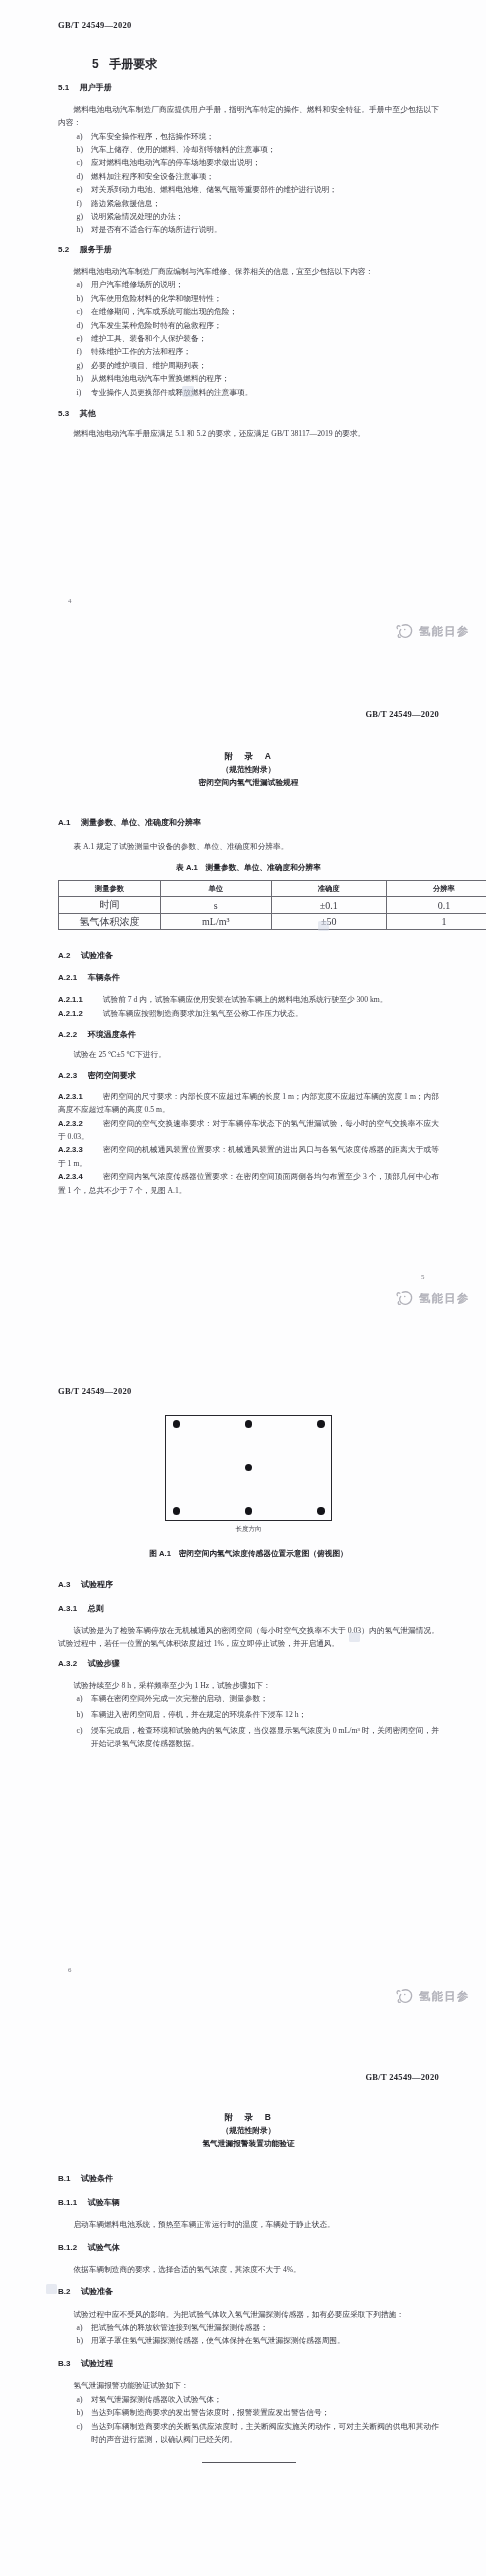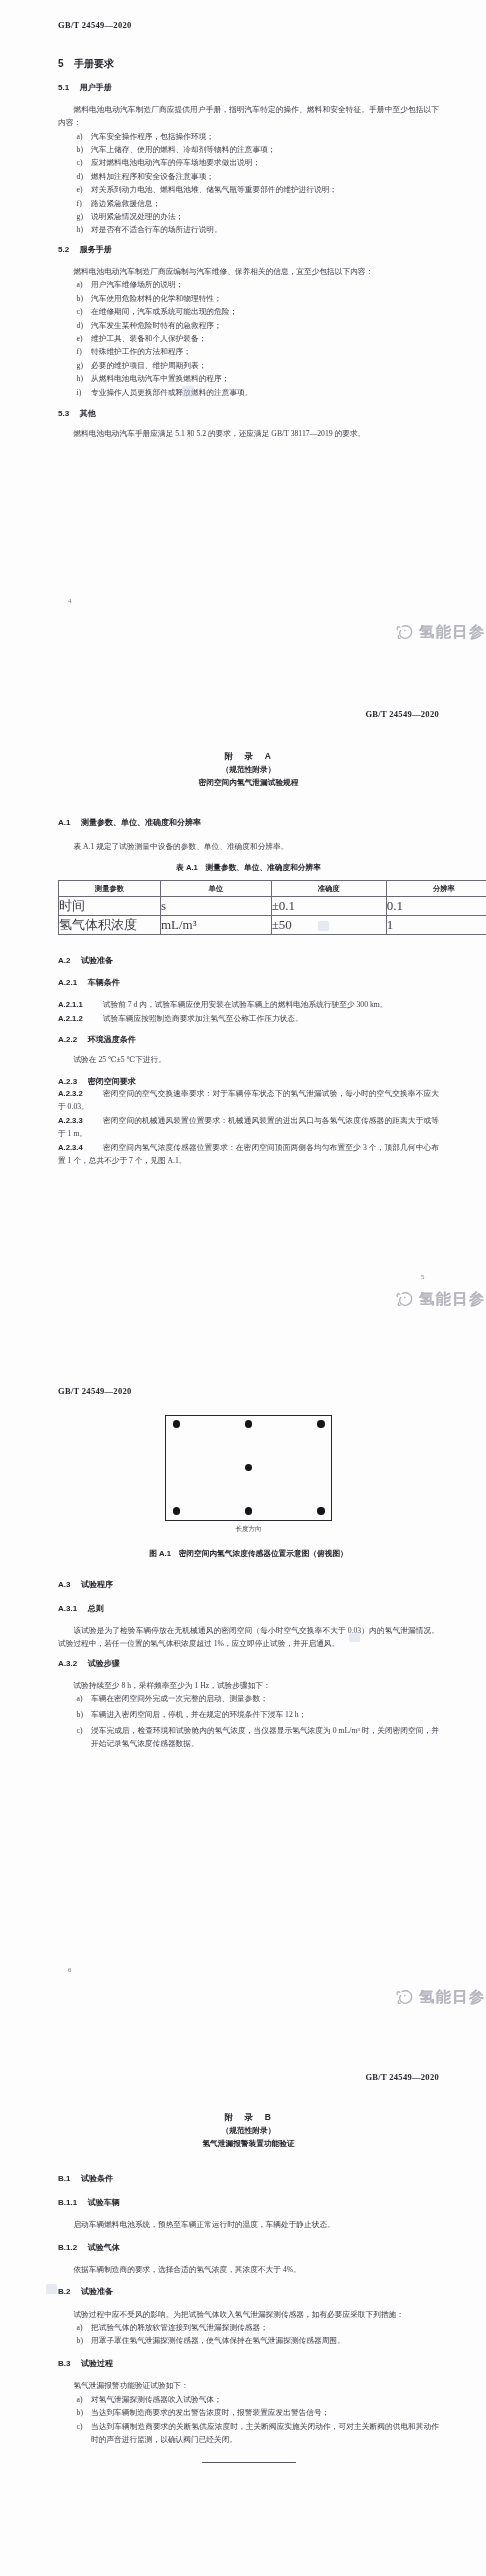--- a/index.html
+++ b/index.html
@@ -13,21 +13,21 @@
   .inner{padding:4px 47px 0 58px;}
   .hdr{
     font-family:"Liberation Serif","DejaVu Serif",serif;
     font-weight:bold;font-size:8.5px;letter-spacing:0.3px;color:#26262c;line-height:10.5px;
   }
   .hdr.right{text-align:right;}
   .sec-h{
     font-family:"Liberation Sans","DejaVu Sans",sans-serif;
     font-weight:bold;color:#26262c;font-size:8px;line-height:10.5px;margin:0;
   }
-  .sec-h.lv1{font-size:10px;}
+  .sec-h.lv1{font-size:12px;margin-left:34px;}
   .sec-h .n{margin-right:10.5px;}
   .para{
     font-size:7.7px;line-height:13.4px;margin:0;text-align:justify;
     text-indent:2em;
   }
   .lp{ 
     font-size:7.7px;line-height:13.4px;margin:0;text-align:justify;text-indent:0;
   }
   .lp .plbl{
     font-family:"Liberation Sans","DejaVu Sans",sans-serif;
@@ -55,38 +55,38 @@
   table.a1{
     width:444px;border-collapse:collapse;table-layout:fixed;
     border:1.2px solid #46464e;
   }
   table.a1 th{
     font-family:"Liberation Sans","DejaVu Sans",sans-serif;
     font-weight:bold;font-size:7.3px;color:#2c2c34;
     border:0.6px solid #6a6a72;height:15.4px;padding:0;text-align:center;
   }
   table.a1 td{
-    font-size:13px;border:0.6px solid #6a6a72;height:15.4px;padding:0;color:#3b3b44;margin-left:43px;
+    font-size:10px;border:0.6px solid #6a6a72;height:15.4px;padding:0;text-align:center;color:#3b3b44;margin-left:43px;
   }
   .fig{
     width:165px;height:104px;border:1.6px solid #27272d;background:#fdfdfe;
     margin:18px auto 0;position:relative;
   }
   .dot{position:absolute;width:7.3px;height:7.3px;background:#141419;border-radius:50%;}
   .figlabel{text-align:center;font-size:6.5px;color:#4a4a52;margin-top:4px;line-height:8px;}
   .figcap{
     text-align:center;font-family:"Liberation Sans","DejaVu Sans",sans-serif;
     font-weight:bold;font-size:7.7px;color:#26262c;line-height:10.5px;
   }
   .end-line{width:94px;border-top:1.6px solid #55555d;margin:16px auto 0;}
   .pnum{position:absolute;font-size:6.9px;color:#73737b;line-height:8px;}
   .wm{position:absolute;display:flex;align-items:center;gap:4.9px;}
   .wm .txt{
     font-family:"Liberation Sans","DejaVu Sans",sans-serif;font-weight:bold;
-    font-size:15px;letter-spacing:1.6px;color:#b6b6be;
+    font-size:11px;letter-spacing:1.6px;color:#b6b6be;
     text-shadow:0.5px 0.5px 0 #ffffff,-0.3px -0.3px 0 #a2a2aa;
   }
   .frag{position:absolute;background:#cfd6e4;opacity:.5;border-radius:1.6px;}
   .mt-a{margin-top:29px;} .mt-b{margin-top:13px;} .mt-c{margin-top:9.7px;}
   .mt-d{margin-top:8px;} .mt-e{margin-top:11.3px;}
 </style>
 </head>
 <body>
 
 <div id="root">
@@ -194,20 +194,21 @@
       <p class="lp"><b class="plbl">A.2.1.2</b><span>试验车辆应按照制造商要求加注氢气至公称工作压力状态。</span></p>
 
       <h3 class="sec-h mt-c">
         <span class="n">A.2.2</span><span>环境温度条件</span>
       </h3>
       <p class="para mt-d">试验在 25 ℃±5 ℃下进行。</p>
 
       <h3 class="sec-h mt-c">
         <span class="n">A.2.3</span><span>密闭空间要求</span>
       </h3>
+      <p class="lp mt-d"><b class="plbl">A.2.3.1</b><span>密闭空间的尺寸要求：内部长度不应超过车辆的长度 1 m；内部宽度不应超过车辆的宽度 1 m；内部高度不应超过车辆的高度 0.5 m。</span></p>
       <p class="lp"><b class="plbl">A.2.3.2</b><span>密闭空间的空气交换速率要求：对于车辆停车状态下的氢气泄漏试验，每小时的空气交换率不应大于 0.03。</span></p>
       <p class="lp"><b class="plbl">A.2.3.3</b><span>密闭空间的机械通风装置位置要求：机械通风装置的进出风口与各氢气浓度传感器的距离大于或等于 1 m。</span></p>
       <p class="lp"><b class="plbl">A.2.3.4</b><span>密闭空间内氢气浓度传感器位置要求：在密闭空间顶面两侧各均匀布置至少 3 个，顶部几何中心布置 1 个，总共不少于 7 个，见图 A.1。</span></p>
     </div>
   </section>
 
   <section class="page" style="top:1378px;">
     <div class="inner" style="padding-top:8px;">
       <div class="hdr">GB/T 24549—2020</div>
 

